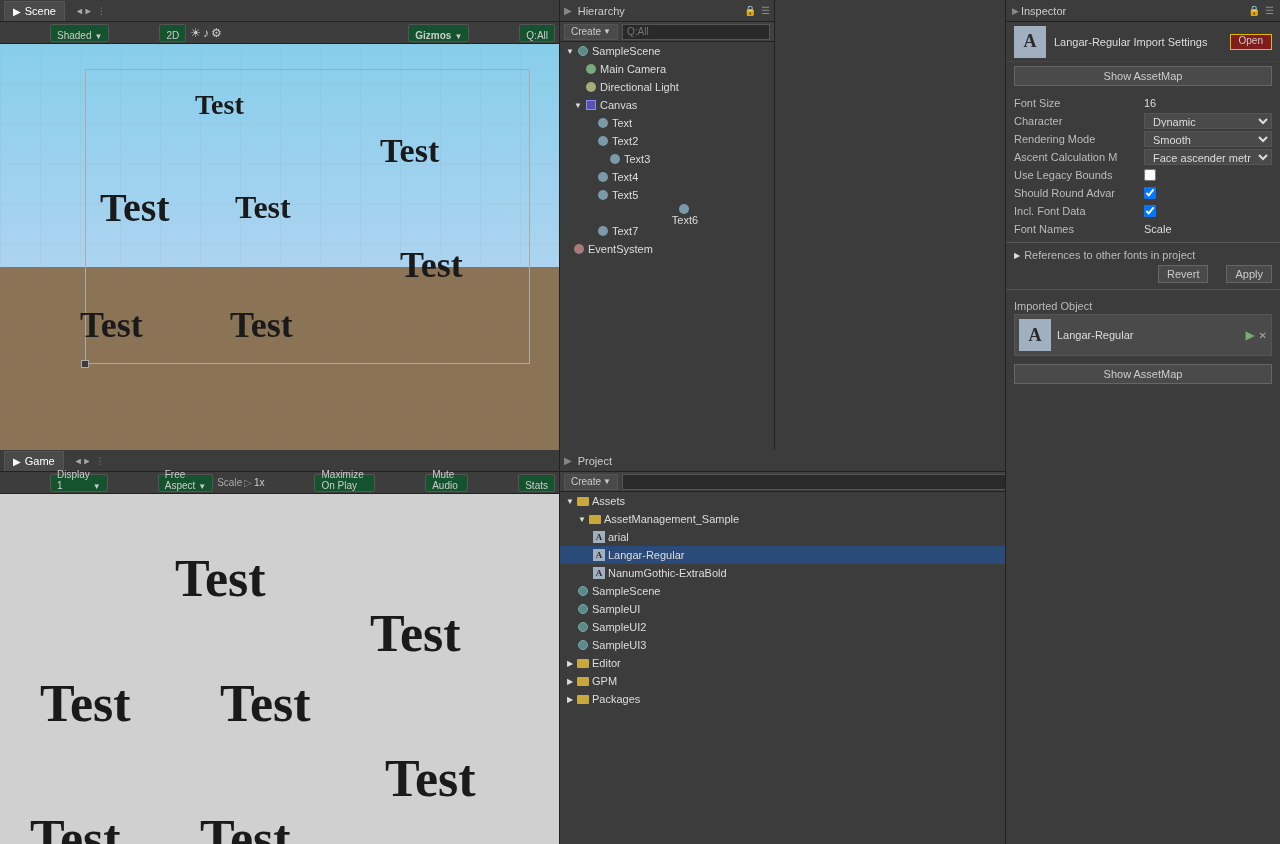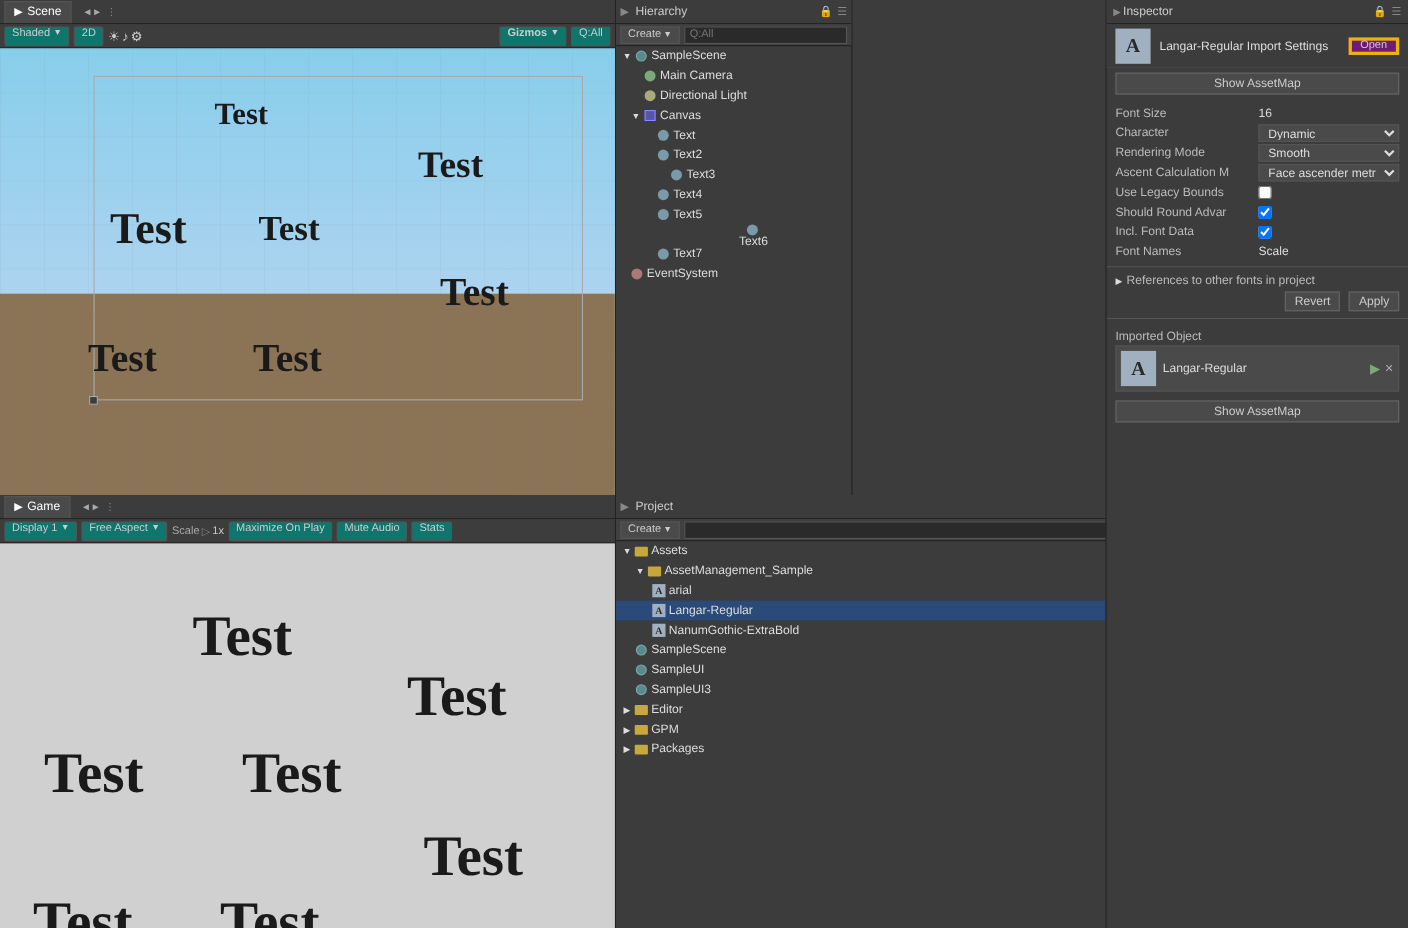--- a/index.html
+++ b/index.html
@@ -73,28 +73,29 @@
       display: flex;
       align-items: center;
       padding: 0 4px;
       gap: 4px;
       border-bottom: 1px solid #222;
     }
 
     .toolbar-item {
       height: 18px;
       padding: 0 6px;
-      background: #0f766e;
+      background: #14532d;
       border: 1px solid #555;
       color: #ccc;
       font-size: 10px;
       display: flex;
-      align-items: flex-start;
+      align-items: flex-end;
       cursor: pointer;
       border-radius: 2px;
+      margin-left: 46px;
     }
 
     .scene-viewport {
       flex: 1;
       position: relative;
       overflow: hidden;
       background: #87ceeb;
     }
 
     
@@ -249,21 +250,21 @@
 
     .references-label {
       font-size: 11px;
       color: #bbb;
     }
 
     .revert-apply-row {
       display: flex;
       justify-content: flex-end;
       padding: 2px 8px;
-      gap: 8px;
+      gap: 18px;
     }
 
     .small-btn {
       padding: 1px 8px;
       background: #4a4a4a;
       border: 1px solid #666;
       color: #ccc;
       font-size: 11px;
       cursor: pointer;
       height: 18px;
@@ -462,27 +463,26 @@
       align-items: center;
       padding: 4px 8px;
       gap: 8px;
       border-bottom: 1px solid #444;
     }
 
     .open-btn {
       margin-left: auto;
       height: 16px;
       padding: 0 8px;
-      background: #701a75;
-      border: 3px solid #eab308;
+      background: #7f1d1d;
+      border: 1px solid #eab308;
       color: #ccc;
       font-size: 10px;
       cursor: pointer;
       display: flex;
-      align-items: center;
     }
 
     .highlighted-row {
       background: #2a4a7a;
     }
 
     
     .grid-svg {
       position: absolute;
       top: 0; left: 0;
@@ -888,20 +888,26 @@
           <span>SampleScene</span>
         </div>
 
         <div class="tree-item" style="padding-left:16px;">
           <span class="tree-icon">
               <span class="scene-icon"></span>
             </span>
           <span>SampleUI</span>
         </div>
 
+        <div class="tree-item" style="padding-left:16px;">
+          <span class="tree-icon">
+              <span class="scene-icon"></span>
+            </span>
+          <span>SampleUI2</span>
+        </div>
 
         <div class="tree-item" style="padding-left:16px;">
           <span class="tree-icon">
               <span class="scene-icon"></span>
             </span>
           <span>SampleUI3</span>
         </div>
 
         <div class="tree-item" style="padding-left:4px;">
           <span class="tree-arrow">▶</span>

